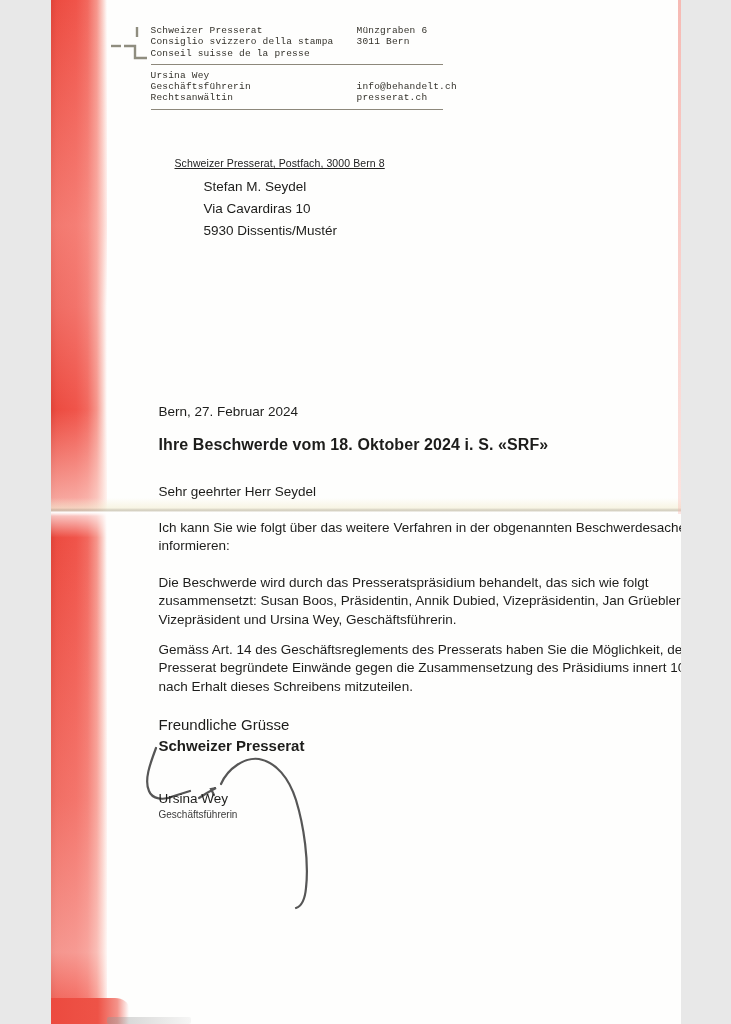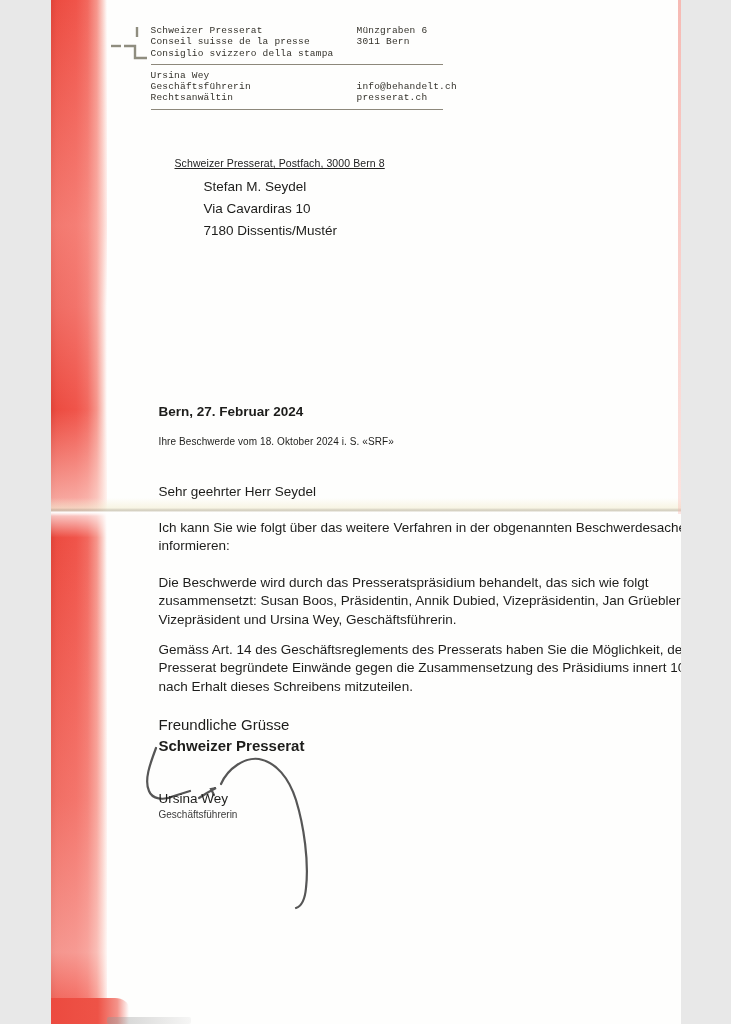--- a/index.html
+++ b/index.html
@@ -67,22 +67,22 @@
   .lh-block2{position:relative;margin-top:0;}
   .lh-rule{border:0;border-top:1px solid #8d887b;margin:5px 0 5px 0;width:292px;}
   
   .recipient{position:absolute;left:124px;top:157px;}
   .sender-line{
     font-size:10.5px;color:#222;text-decoration:underline;
     margin-bottom:7px;letter-spacing:.1px;
   }
   .recipient .addr{font-size:13.5px;line-height:22px;margin-left:29px;}
   
-  .dateline{position:absolute;left:108px;top:404px;font-size:13.5px;font-weight:bold;}
-  .subject{position:absolute;left:108px;top:436px;font-size:10px;font-weight:normal;letter-spacing:.1px;text-align:center;}
+  .dateline{position:absolute;left:108px;top:404px;font-size:13.5px;}
+  .subject{position:absolute;left:108px;top:436px;font-size:16px;font-weight:bold;letter-spacing:.1px;text-align:center;}
   .salutation{position:absolute;left:108px;top:484px;font-size:13.5px;}
   .body-text{position:absolute;left:108px;top:519px;width:588px;font-size:13.5px;line-height:18.4px;}
   .body-text p{margin:0 0 9px 0;}
   
   .closing{position:absolute;left:108px;top:714px;font-size:15px;line-height:21px;}
   .closing .org{font-weight:bold;}
   .signature-svg{position:absolute;left:0;top:0;width:731px;height:1024px;pointer-events:none;}
   .signer-name{position:absolute;left:108px;top:791px;font-size:13.5px;}
   .signer-role{position:absolute;left:108px;top:809px;font-size:10px;color:#3a3a3a;}
 </style>
@@ -103,22 +103,22 @@
     <g fill="none" stroke="#8f8d7f" stroke-width="2.4" stroke-linecap="butt">
       <path d="M27,1 V11"></path>
       <path d="M1,20 H11"></path>
       <path d="M14,20 H25 V32 H37"></path>
     </g>
   </svg>
 
   <div class="letterhead">
     <div class="lh-col1">
       <div>Schweizer Presserat</div>
+      <div>Consiglio svizzero della stampa</div>
       <div>Conseil suisse de la presse</div>
-      <div>Consiglio svizzero della stampa</div>
     </div>
     <div class="lh-col2">
       <div>Münzgraben 6</div>
       <div>3011 Bern</div>
     </div>
     <hr class="lh-rule">
     <div class="lh-block2">
       <div>Ursina Wey</div>
       <div>Geschäftsführerin</div>
       <div>Rechtsanwältin</div>
@@ -127,21 +127,21 @@
         <div>presserat.ch</div>
       </div>
     </div>
     <hr class="lh-rule">
   </div>
 
   <div class="recipient">
     <div class="sender-line">Schweizer Presserat, Postfach, 3000 Bern 8</div>
     <div class="addr">Stefan M. Seydel</div>
     <div class="addr">Via Cavardiras 10</div>
-    <div class="addr">7180 Dissentis/Mustér</div>
+    <div class="addr">5930 Dissentis/Mustér</div>
   </div>
 
   <div class="dateline">Bern, 27. Februar 2024</div>
   <div class="subject">Ihre Beschwerde vom 18. Oktober 2024 i. S. «SRF»</div>
   <div class="salutation">Sehr geehrter Herr Seydel</div>
 
   <div class="body-text">
     <p>Ich kann Sie wie folgt über das weitere Verfahren in der obgenannten Beschwerdesache informieren:</p>
     <p style="margin-top:18px;">Die Beschwerde wird durch das Presseratspräsidium behandelt, das sich wie folgt zusammensetzt: Susan Boos, Präsidentin, Annik Dubied, Vizepräsidentin, Jan Grüebler, Vizepräsident und Ursina Wey, Geschäftsführerin.</p>
     <p style="margin-top:12px;">Gemäss Art. 14 des Geschäftsreglements des Presserats haben Sie die Möglichkeit, dem Presserat begründete Einwände gegen die Zusammensetzung des Präsidiums innert 10 Tagen nach Erhalt dieses Schreibens mitzuteilen.</p>

